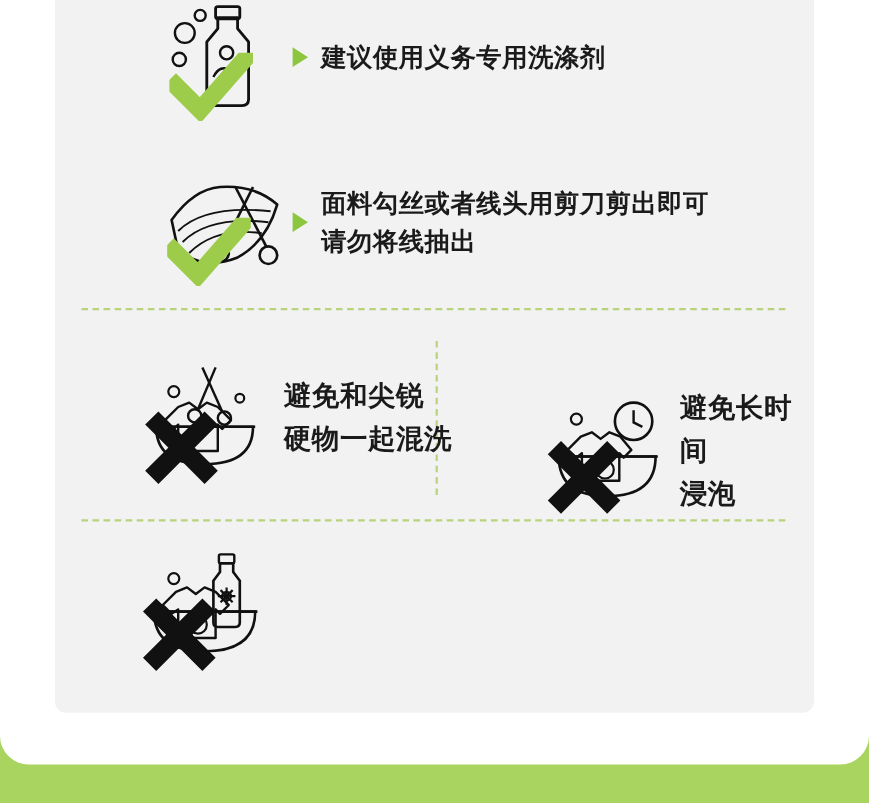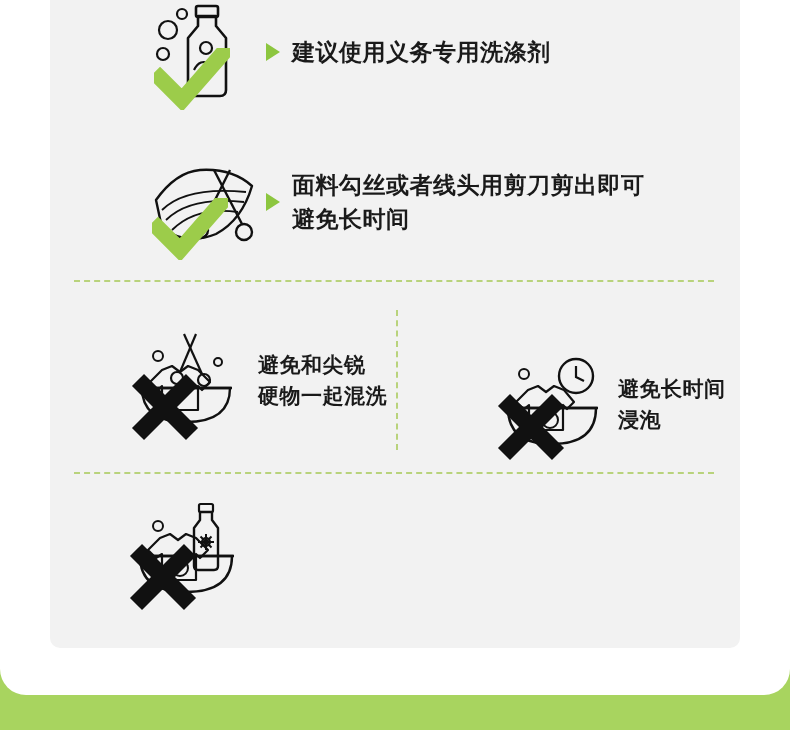--- a/index.html
+++ b/index.html
@@ -63,22 +63,22 @@
   .text {
     color: #1a1a1a;
     font-size: 23px;
     line-height: 34px;
     font-weight: bold;
     letter-spacing: 0.5px;
     white-space: pre-line;
   }
   .text-small {
     color: #1a1a1a;
-    font-size: 21px;
-    line-height: 31px;
+    font-size: 25px;
+    line-height: 39px;
     font-weight: bold;
     letter-spacing: 0.5px;
     white-space: pre-line;
   }
 
   
   .hsep {
     position: absolute;
     height: 0;
     border-top: 2px dashed #b9d37c;
@@ -151,21 +151,21 @@
             <path d="M84 28 L58 80" fill="none" stroke="#111" stroke-width="2.4"></path>
             <circle cx="98" cy="90" r="8" fill="none" stroke="#111" stroke-width="2.4"></circle>
             <circle cx="54" cy="88" r="8" fill="none" stroke="#111" stroke-width="2.4"></circle>
           </svg>
           <svg class="check" style="left:6px; top:56px;" width="76" height="62" viewBox="0 0 76 62">
             <path d="M6 30 L28 52 L70 4" fill="none" stroke="#9ccc4a" stroke-width="16" stroke-linecap="square" stroke-linejoin="miter"></path>
           </svg>
         </div>
         <div class="arrow"></div>
         <div class="text">面料勾丝或者线头用剪刀剪出即可
-避免长时间</div>
+请勿将线抽出</div>
       </div>
 
       <div class="hsep" style="left:24px; top:300px; width:640px;"></div>
 
       <div class="vsep" style="left:346px; top:330px; height:140px;"></div>
 
       <div class="hsep" style="left:24px; top:492px; width:640px;"></div>
 
       <div class="row" id="row-sharp">
         <div class="icon-box" style="margin-right:18px;">

